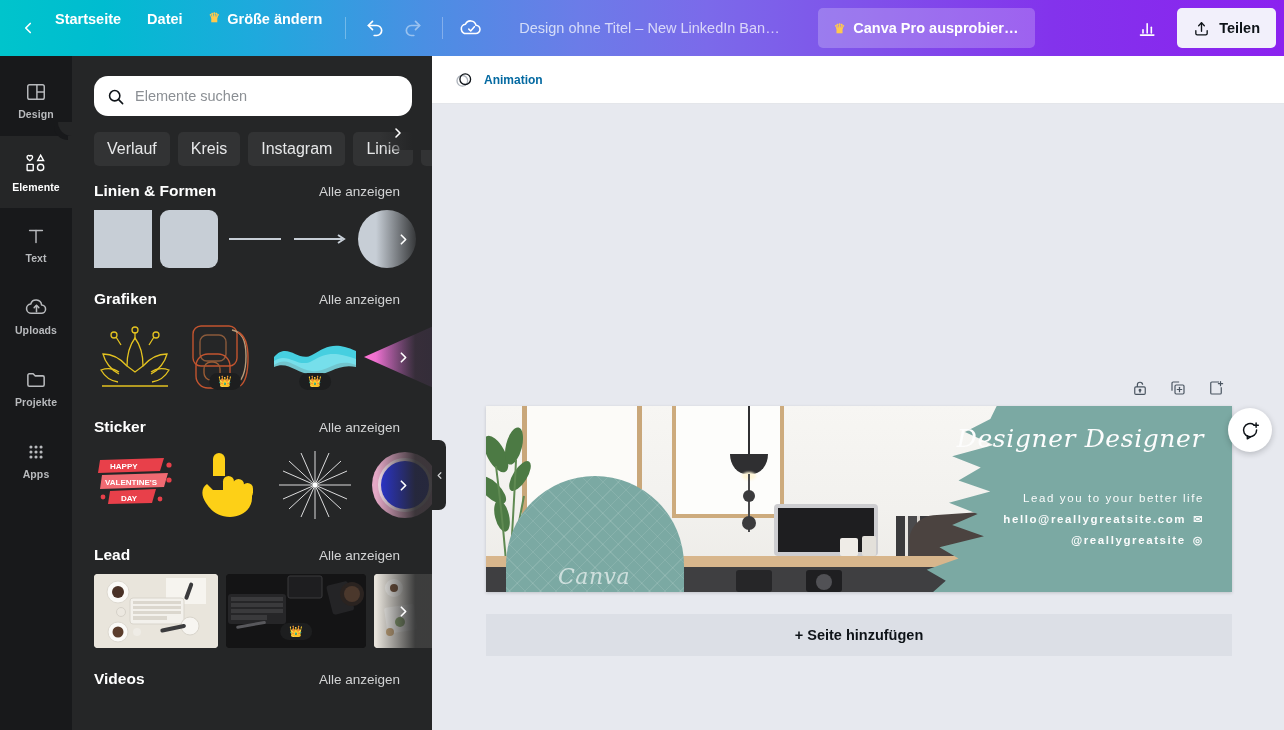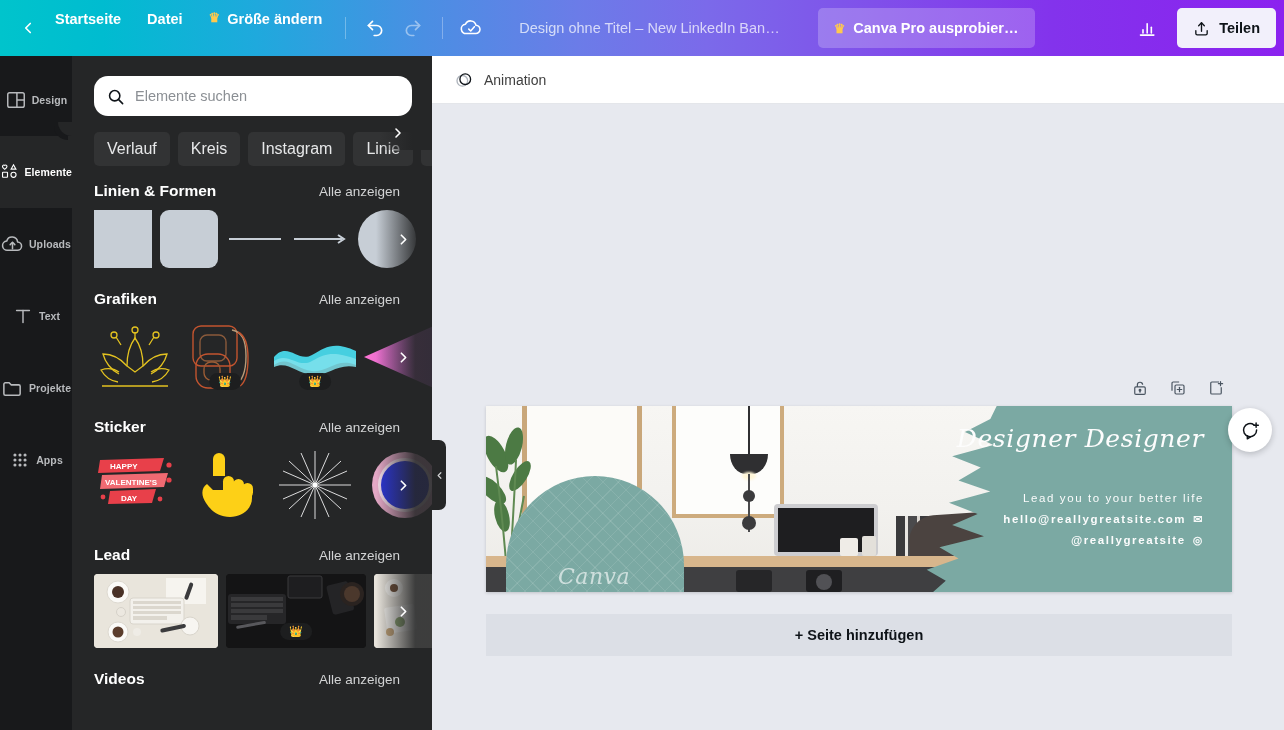--- a/index.html
+++ b/index.html
@@ -73,21 +73,21 @@
   .rail {
     position: absolute; top: 56px; left: 0;
     width: 72px; height: 674px;
     background: #18191b;
     display: flex; flex-direction: column;
     align-items: center; padding-top: 8px;
     z-index: 40;
   }
   .rail-item {
     width: 72px; height: 72px;
-    display: flex; flex-direction: row;
+    display: flex; flex-direction: column;
     align-items: center; justify-content: center; gap: 5px;
     color: #b8babd; cursor: pointer; position: relative;
   }
   .rail-item.active { color: #fff; background: #252627; }
   .rail-item.active::before {
     content: ""; position: absolute; top: -14px; right: 0;
     width: 14px; height: 14px; background: #252627;
     border-bottom-right-radius: 14px;
     box-shadow: 4px 4px 0 0 #18191b;
     transform: scaleX(-1) translateX(0);
@@ -190,21 +190,21 @@
   .workspace {
     position: absolute; top: 56px; left: 432px;
     width: 852px; height: 674px; background: #e7e9ef;
   }
   .anim-bar {
     height: 48px; background: #fff;
     display: flex; align-items: center;
     padding: 0 0 0 22px; gap: 10px;
     border-bottom: 1px solid #e4e6ea;
   }
-  .anim-label { font-size: 14px; font-weight: 400; color: #404040; }
+  .anim-label { font-size: 12px; font-weight: 700; color: #0369a1; }
   .anim-btn {
     display: flex; align-items: center; gap: 10px;
     height: 34px; padding: 0 8px; margin-left: -8px;
     border-radius: 5px; cursor: pointer;
   }
 
   .canvas-scroll {
     position: relative; height: 626px; overflow: hidden;
   }
   .page-tools {
@@ -498,33 +498,33 @@
   <div class="rail-item active">
     <svg width="24" height="24" viewBox="0 0 26 26" fill="none" stroke="currentColor" stroke-width="1.5">
         <path d="M6.3 4.2c-1.2-1-3-.2-3 1.4 0 1.8 2.2 3.2 3 3.8.8-.6 3-2 3-3.8 0-1.6-1.8-2.4-3-1.4z"></path>
         <path d="M18 3.4l3.2 5.8h-6.4z"></path>
         <rect x="3.4" y="13.4" width="6.6" height="6.6" rx=".6"></rect>
         <circle cx="18" cy="16.7" r="3.4"></circle>
       </svg>
     <span class="rail-label">Elemente</span>
   </div>
   <div class="rail-item">
+    <svg width="22" height="22" viewBox="0 0 24 24" fill="none" stroke="currentColor" stroke-width="1.6" stroke-linecap="round">
+        <line x1="5" y1="6" x2="19" y2="6"></line>
+        <line x1="12" y1="6" x2="12" y2="19"></line>
+      </svg>
+    <span class="rail-label">Text</span>
+  </div>
+  <div class="rail-item">
     <svg width="23" height="23" viewBox="0 0 24 24" fill="none" stroke="currentColor" stroke-width="1.6" stroke-linecap="round" stroke-linejoin="round">
         <path d="M7 18h10a4.3 4.3 0 0 0 .3-8.6A5.8 5.8 0 0 0 6 8.3 4.3 4.3 0 0 0 7 18z"></path>
         <path d="M12 16.5V9.8"></path>
         <polyline points="9.6 12.1 12 9.7 14.4 12.1"></polyline>
       </svg>
     <span class="rail-label">Uploads</span>
-  </div>
-  <div class="rail-item">
-    <svg width="22" height="22" viewBox="0 0 24 24" fill="none" stroke="currentColor" stroke-width="1.6" stroke-linecap="round">
-        <line x1="5" y1="6" x2="19" y2="6"></line>
-        <line x1="12" y1="6" x2="12" y2="19"></line>
-      </svg>
-    <span class="rail-label">Text</span>
   </div>
   <div class="rail-item">
     <svg width="23" height="23" viewBox="0 0 24 24" fill="none" stroke="currentColor" stroke-width="1.6" stroke-linejoin="round">
         <path d="M3 7.5a1.5 1.5 0 0 1 1.5-1.5h4l2 2.2h8A1.5 1.5 0 0 1 20 9.7v7.8a1.5 1.5 0 0 1-1.5 1.5h-14A1.5 1.5 0 0 1 3 17.5z"></path>
       </svg>
     <span class="rail-label">Projekte</span>
   </div>
   <div class="rail-item">
     <svg width="22" height="22" viewBox="0 0 24 24" fill="currentColor">
         <circle cx="6.5" cy="6.5" r="1.7"></circle>

